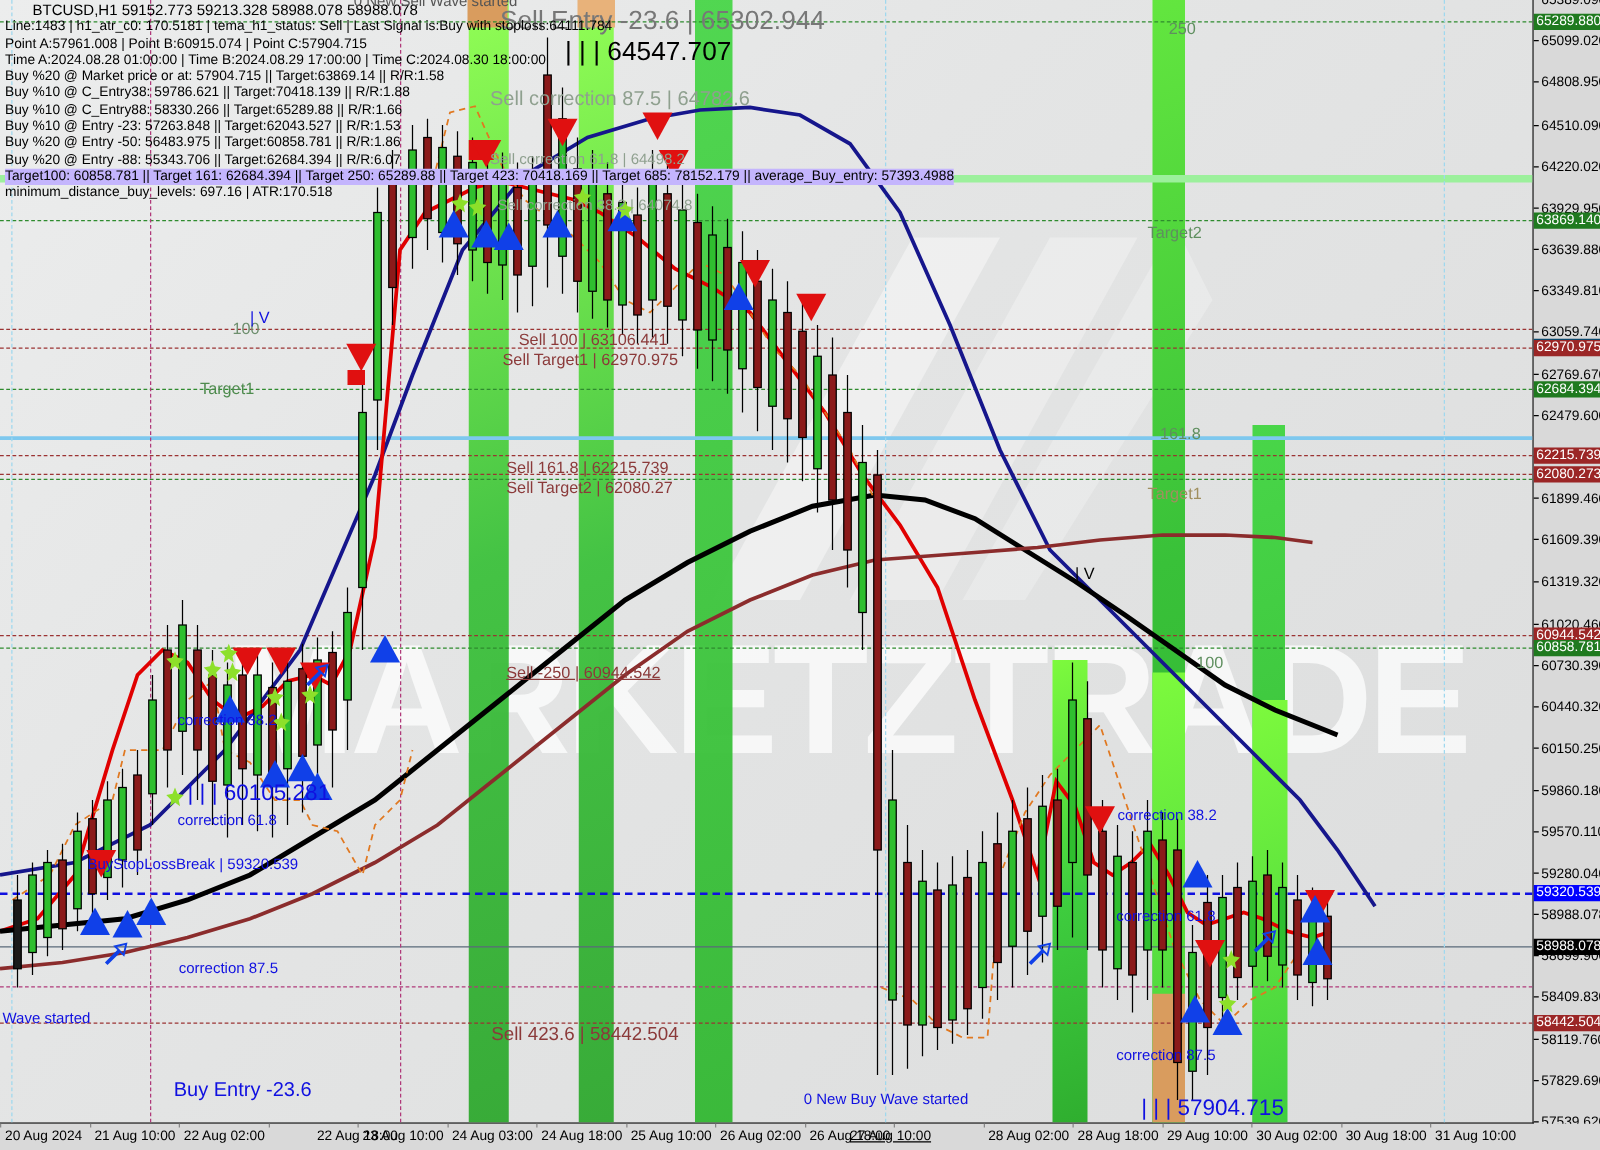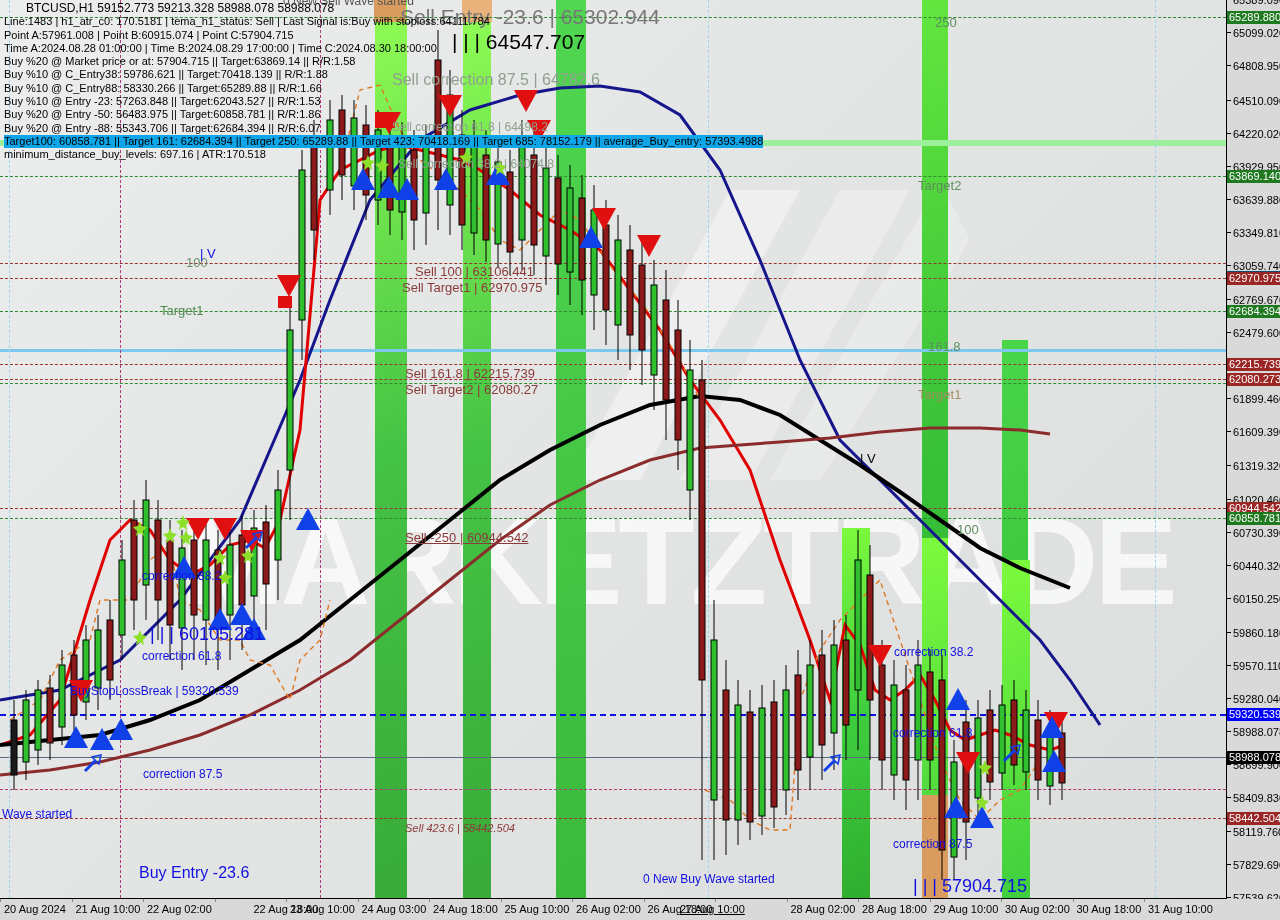--- a/index.html
+++ b/index.html
@@ -368,21 +368,21 @@
         <div class="ann" style="left: 400px; top: 11px; color: rgb(119, 119, 119); font-size: 21px;">Sell Entry -23.6 | 65302.944</div>
         <div class="ann" style="left: 392px; top: 74px; color: rgb(143, 160, 143); font-size: 16px;">Sell correction 87.5 | 64782.6</div>
         <div class="ann" style="left: 452px; top: 36px; color: rgb(0, 0, 0); font-size: 21px;">| | | 64547.707</div>
         <div class="ann" style="left: 392px; top: 121px; color: rgb(143, 160, 143); font-size: 12px;">Sell correction 61.8 | 64498.2</div>
         <div class="ann" style="left: 398px; top: 158px; color: rgb(143, 160, 143); font-size: 12px;">Sell correction 38.2 | 64074.8</div>
         <div class="ann" style="left: 415px; top: 266px; color: rgb(139, 58, 58); font-size: 13px;">Sell 100 | 63106.441</div>
         <div class="ann" style="left: 402px; top: 282px; color: rgb(139, 58, 58); font-size: 13px;">Sell Target1 | 62970.975</div>
         <div class="ann" style="left: 405px; top: 368px; color: rgb(139, 58, 58); font-size: 13px;">Sell 161.8 | 62215.739</div>
         <div class="ann" style="left: 405px; top: 384px; color: rgb(139, 58, 58); font-size: 13px;">Sell Target2 | 62080.27</div>
         <div class="ann" style="left: 405px; top: 532px; color: rgb(139, 58, 58); font-size: 13px; text-decoration: underline;">Sell -250 | 60944.542</div>
-        <div class="ann" style="left: 405px; top: 822px; color: rgb(139, 58, 58); font-size: 11px; font-style: italic;">Sell 423.6 | 58442.504</div>
+        <div class="ann" style="left: 393px; top: 822px; color: rgb(139, 58, 58); font-size: 15px;">Sell 423.6 | 58442.504</div>
         <div class="ann" style="left: 186px; top: 257px; color: rgb(110, 143, 110); font-size: 13px;">100</div>
         <div class="ann" style="left: 160px; top: 305px; color: rgb(78, 139, 78); font-size: 13px;">Target1</div>
         <div class="ann" style="left: 935px; top: 17px; color: rgb(95, 143, 95); font-size: 13px;">250</div>
         <div class="ann" style="left: 918px; top: 180px; color: rgb(95, 143, 95); font-size: 13px;">Target2</div>
         <div class="ann" style="left: 928px; top: 341px; color: rgb(95, 143, 95); font-size: 13px;">161.8</div>
         <div class="ann" style="left: 918px; top: 389px; color: rgb(160, 143, 95); font-size: 13px;">Target1</div>
         <div class="ann" style="left: 957px; top: 524px; color: rgb(95, 143, 95); font-size: 13px;">100</div>
         <div class="ann" style="left: 142px; top: 570px; color: rgb(16, 16, 224); font-size: 12px;">correction 38.2</div>
         <div class="ann" style="left: 150px; top: 628px; color: rgb(16, 16, 224); font-size: 18px;">| | | 60105.281</div>
         <div class="ann" style="left: 142px; top: 650px; color: rgb(16, 16, 224); font-size: 12px;">correction 61.8</div>
@@ -408,21 +408,21 @@
     <div id="comment-lines">
         <div class="row">Line:1483 | h1_atr_c0: 170.5181 | tema_h1_status: Sell | Last Signal is:Buy with stoploss:64111.784</div>
         <div class="row">Point A:57961.008 | Point B:60915.074 | Point C:57904.715</div>
         <div class="row">Time A:2024.08.28 01:00:00 | Time B:2024.08.29 17:00:00 | Time C:2024.08.30 18:00:00</div>
         <div class="row">Buy %20 @ Market price or at: 57904.715 || Target:63869.14 || R/R:1.58</div>
         <div class="row">Buy %10 @ C_Entry38: 59786.621 || Target:70418.139 || R/R:1.88</div>
         <div class="row">Buy %10 @ C_Entry88: 58330.266 || Target:65289.88 || R/R:1.66</div>
         <div class="row">Buy %10 @ Entry -23: 57263.848 || Target:62043.527 || R/R:1.53</div>
         <div class="row">Buy %20 @ Entry -50: 56483.975 || Target:60858.781 || R/R:1.86</div>
         <div class="row">Buy %20 @ Entry -88: 55343.706 || Target:62684.394 || R/R:6.07</div>
-        <div class="row" style="background: #0ea5e9;">Target100: 60858.781 || Target 161: 62684.394 || Target 250: 65289.88 || Target 423: 70418.169 || Target 685: 78152.179 || average_Buy_entry: 57393.4988</div>
+        <div class="row" style="background: #c4b5fd;">Target100: 60858.781 || Target 161: 62684.394 || Target 250: 65289.88 || Target 423: 70418.169 || Target 685: 78152.179 || average_Buy_entry: 57393.4988</div>
         <div class="row">minimum_distance_buy_levels: 697.16 | ATR:170.518</div>
       </div>
   </div>
 
   <div id="pscale">
     <div id="pscale-ticks">
         <div class="tick" style="top: -5px;">
           <span>65389.090</span>
         </div>
         <div class="tick" style="top: 28.1848px;">

